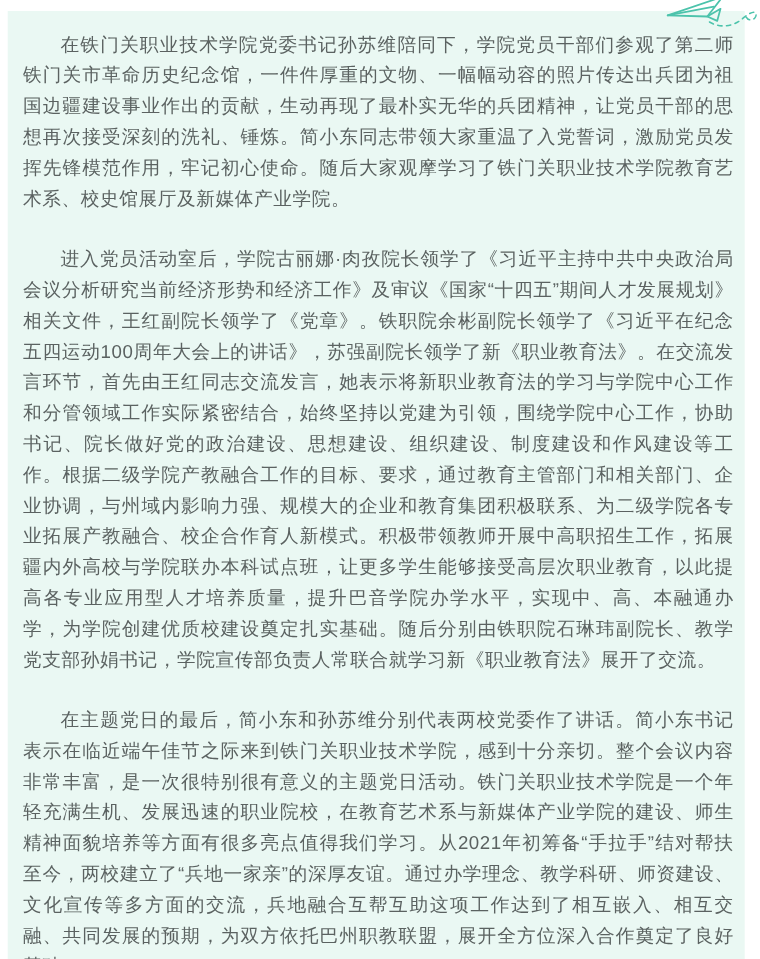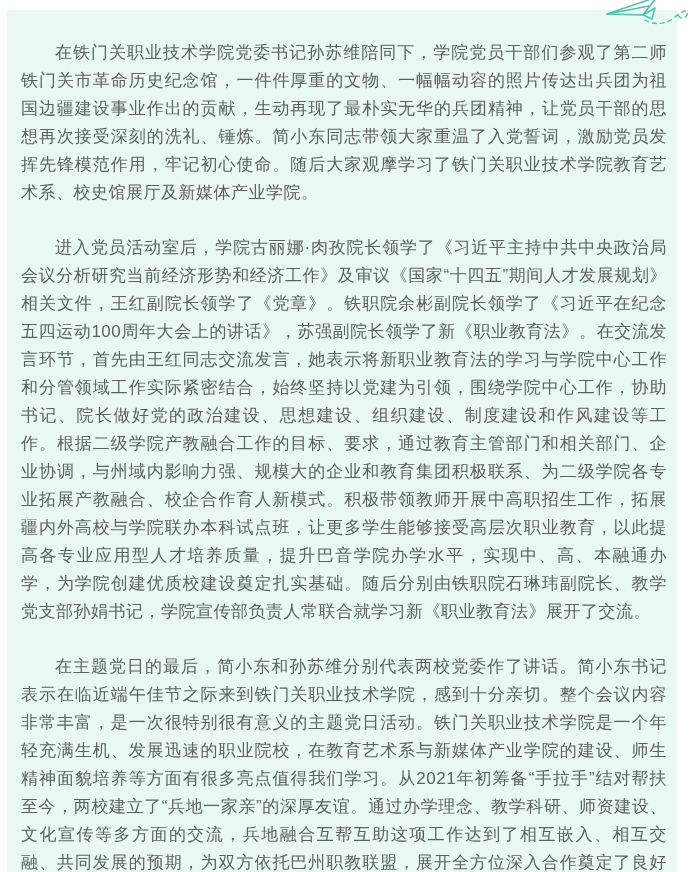--- a/index.html
+++ b/index.html
@@ -18,21 +18,21 @@
     position: absolute;
     left: 7px;
     top: 10px;
     width: 670px;
     height: 862px;
     background: #eaf8f3;
     box-sizing: border-box;
     padding: 17px 10px 30px 14px;
   }
   .article p {
-    margin: 12px 0 27px 0;
+    margin: 0 0 27px 0;
     font-size: 17px;
     line-height: 28px;
     letter-spacing: 0.5px;
     color: #5b6261;
     text-align: justify;
     text-indent: 2em;
   }
   .deco {
     position: absolute;
     top: -7px;

